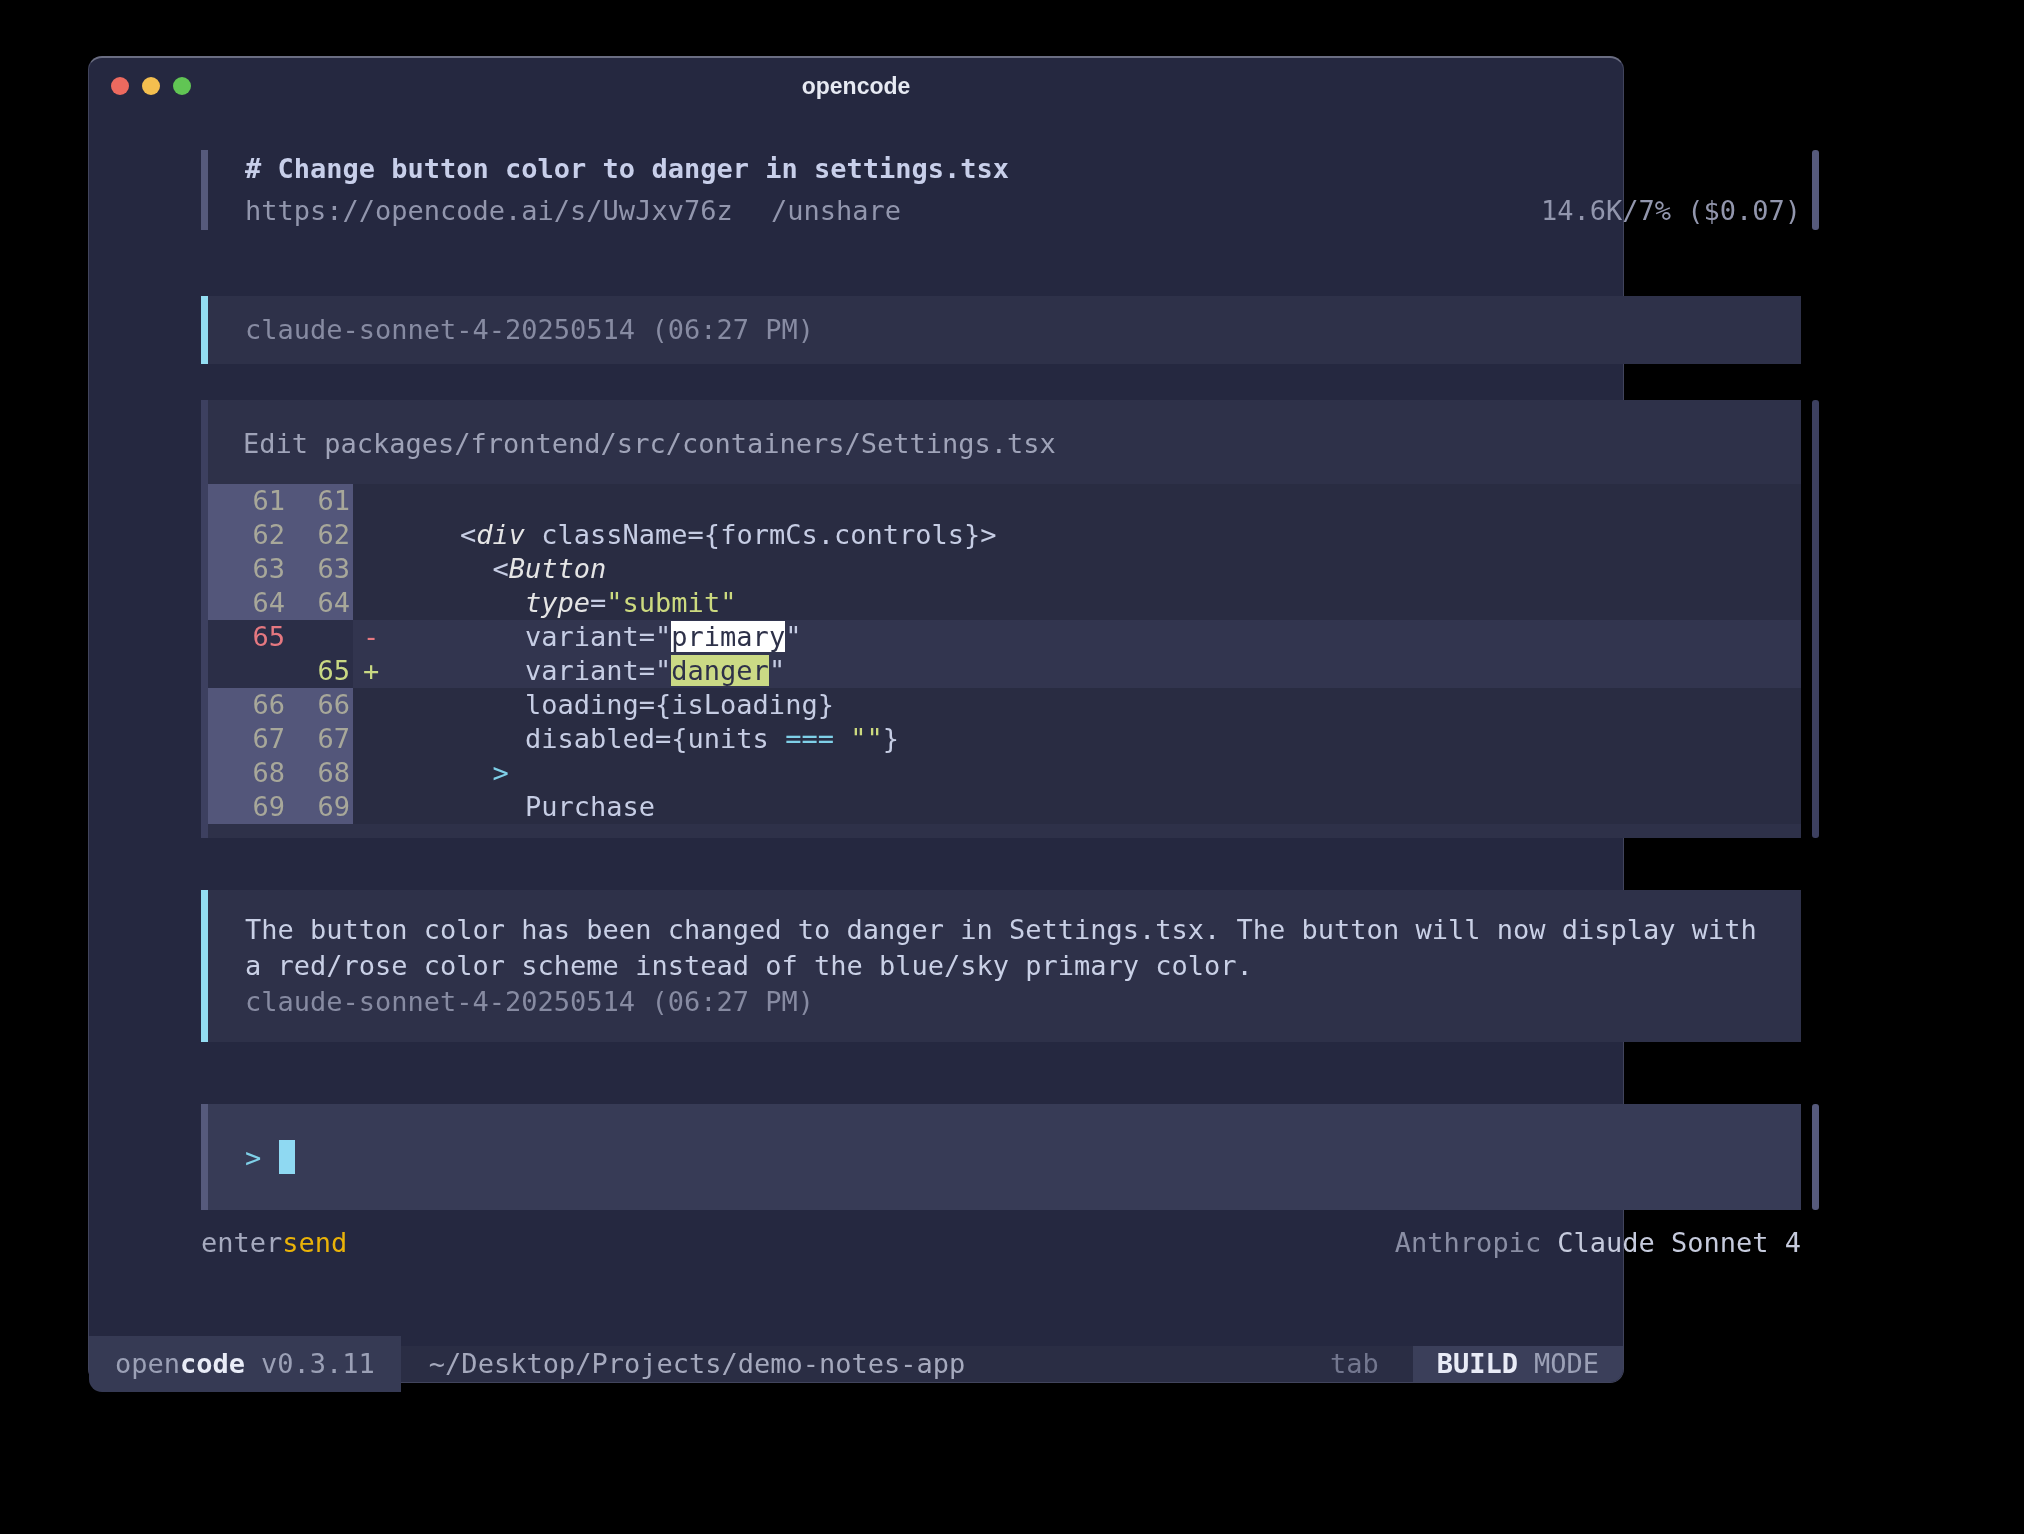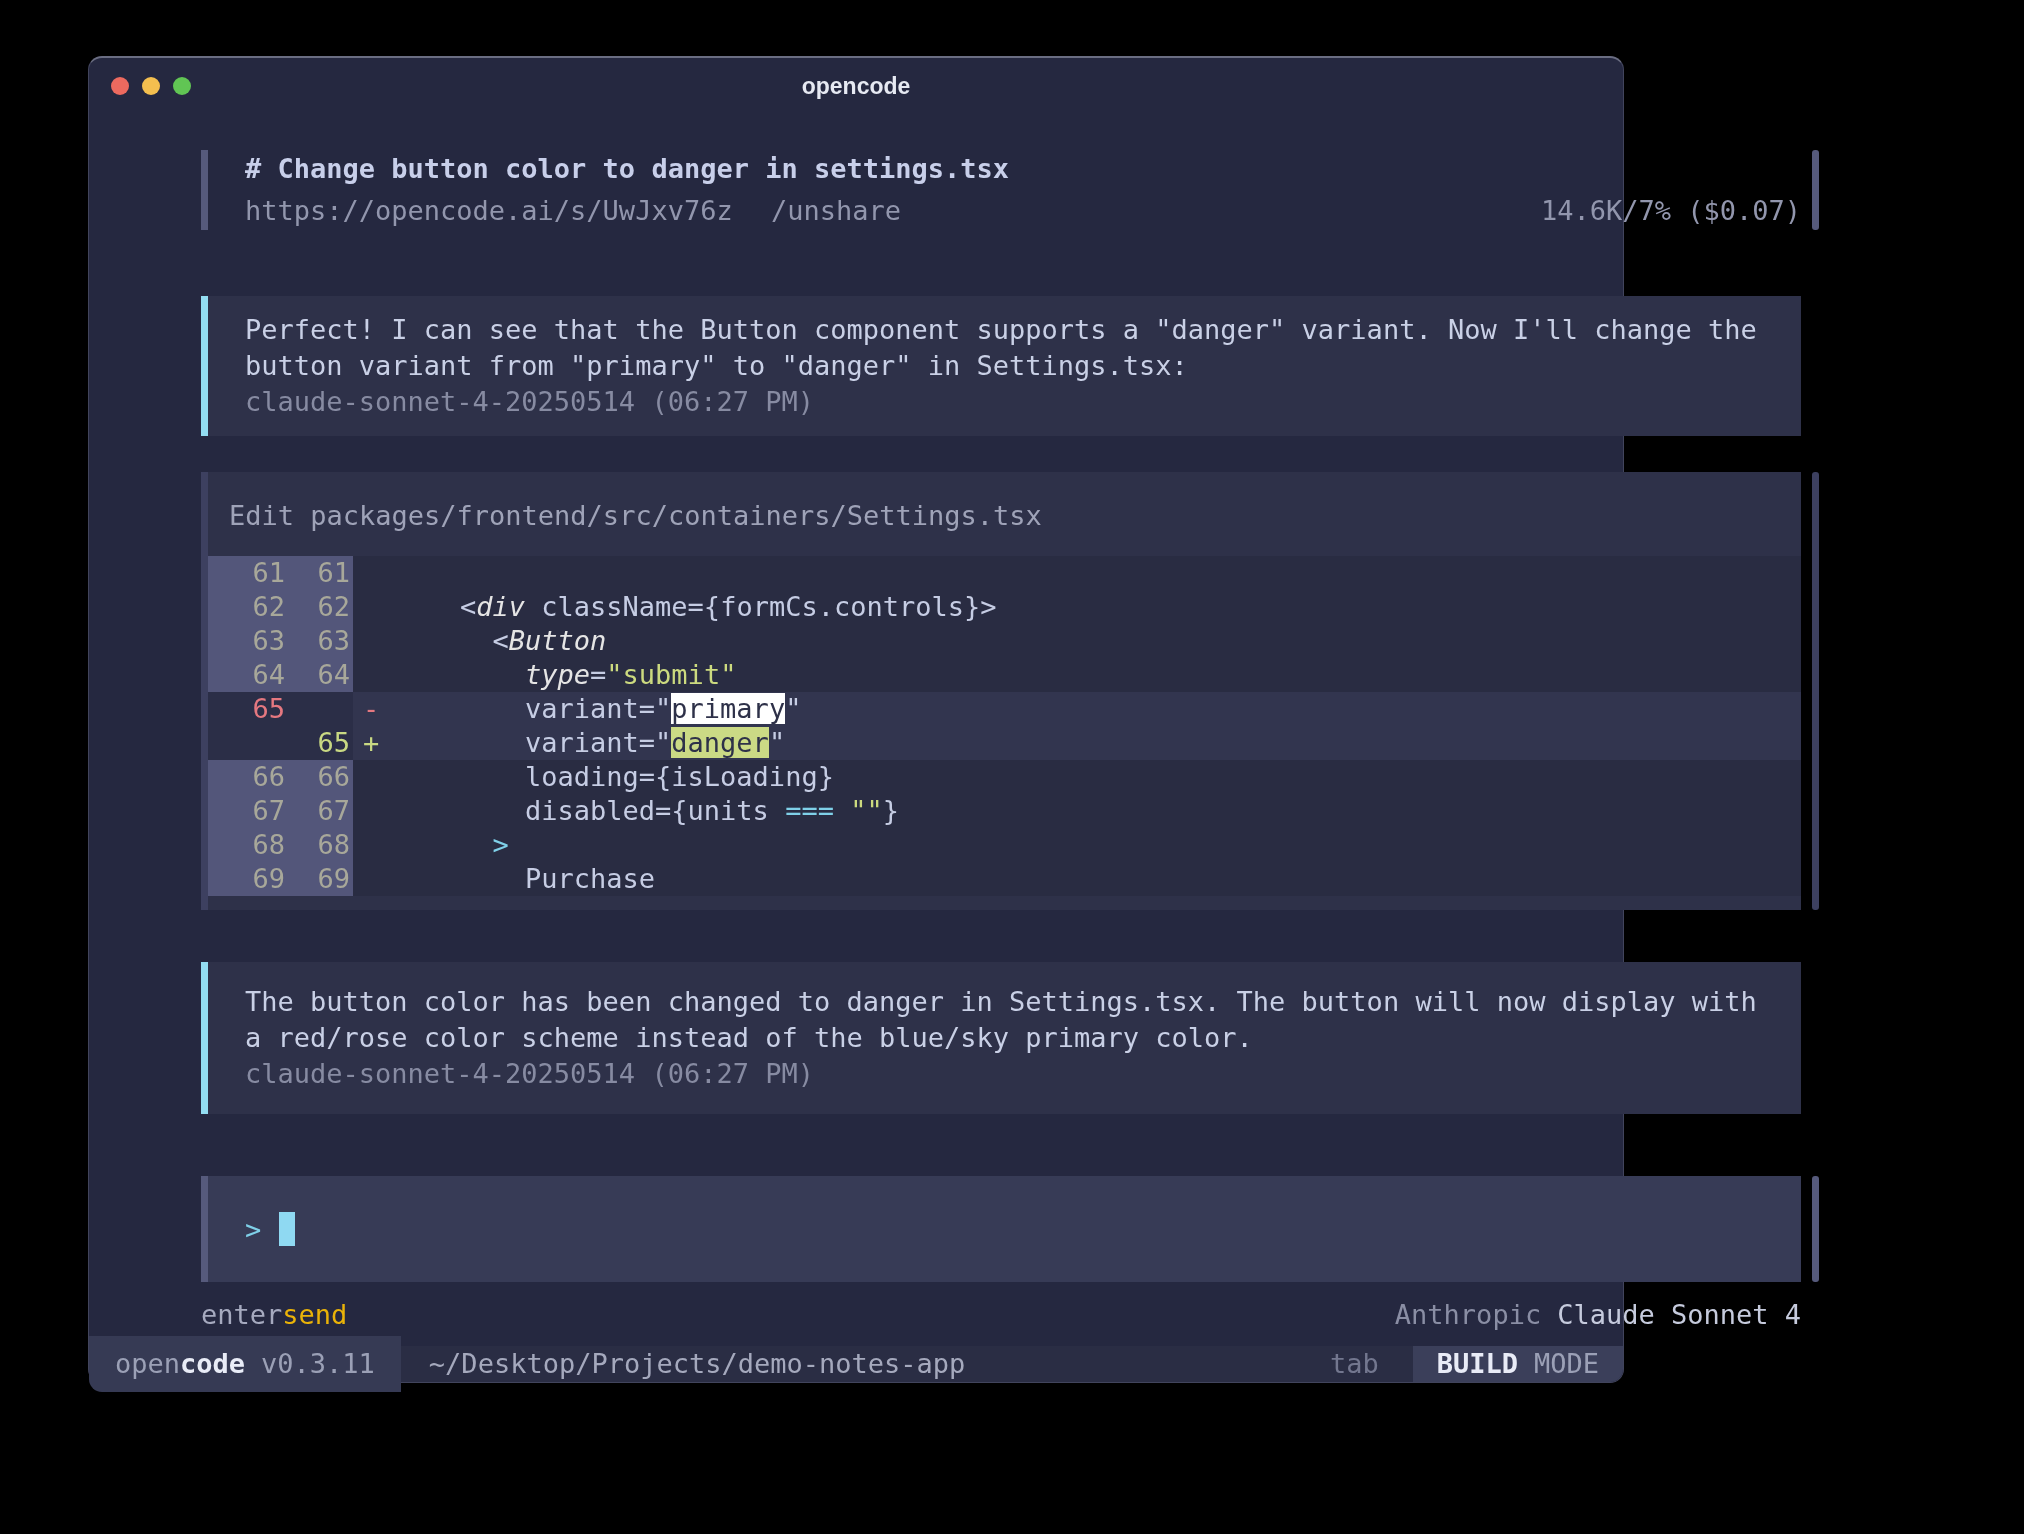--- a/index.html
+++ b/index.html
@@ -27,21 +27,21 @@
   .hdr-url{color:#9296ad;} .hdr-unshare{color:#9296ad;margin-left:22px;}
   .hdr-tokens{color:#9296ad;}
   
   .msg{background:#2e3149;border-left:7px solid #93ddf2;padding:16px 40px 16px 37px;
        font-size:27px;line-height:36px;color:#c9d0e6;}
   .msg .meta{color:#878ba2;}
   .msg1{margin-top:66px;} .msg2{margin-top:52px;padding-top:22px;padding-bottom:22px;}
   
   .diff{margin-top:36px;background:#2e3149;border-left:7px solid #3d4060;padding-bottom:14px;}
   .diff .rbar{background:#3d4060;height:100%;}
-  .diff-title{color:#9fa3b8;font-size:27px;line-height:36px;padding:26px 0 22px 21px;}
+  .diff-title{color:#9fa3b8;font-size:27px;line-height:36px;padding:26px 0 22px 35px;}
   .drow{display:flex;height:34px;line-height:34px;font-size:27px;background:#292c42;}
   .drow.changed{background:#32354f;}
   .gutter{flex:0 0 145px;display:flex;background:#53567a;color:#a8a89a;}
   .drow.changed .gutter{background:#2b2e47;}
   .ln1{width:77px;text-align:right;} .ln2{width:65px;text-align:right;}
   .ln-del{color:#e57880;} .ln-add{color:#c9d983;}
   .code{position:relative;flex:1;white-space:pre;color:#c6cde4;padding-left:42px;}
   .marker{position:absolute;left:10px;top:0;}
   .marker.del{color:#e57880;} .marker.add{color:#c9d983;}
   .seg-fg{color:#c6cde4;} .seg-purple{color:#e5e5e5;font-style:italic;} .seg-green{color:#ccda7f;} .seg-cyan{color:#7fd0e8;}
@@ -88,21 +88,20 @@
       <div class="hdr-line2">
         <span>
           <span class="hdr-url">https://opencode.ai/s/UwJxv76z</span>
           <span class="hdr-unshare">/unshare</span>
         </span>
         <span class="hdr-tokens">14.6K/7% ($0.07)</span>
       </div>
     </div>
 
     <div class="col msg msg1">
-      <div>Perfect! I can see that the Button component supports a "danger" variant. Now I'll change the button variant from "primary" to "danger" in Settings.tsx:</div>
       <div class="meta">claude-sonnet-4-20250514 (06:27 PM)</div>
     </div>
 
     <div class="col diff">
       <span class="sidebar-right rbar"></span>
       <div class="diff-title">Edit packages/frontend/src/containers/Settings.tsx</div>
       <div id="diff-rows">
           <div class="drow">
             <div class="gutter">
               <span class="ln1">61</span>

